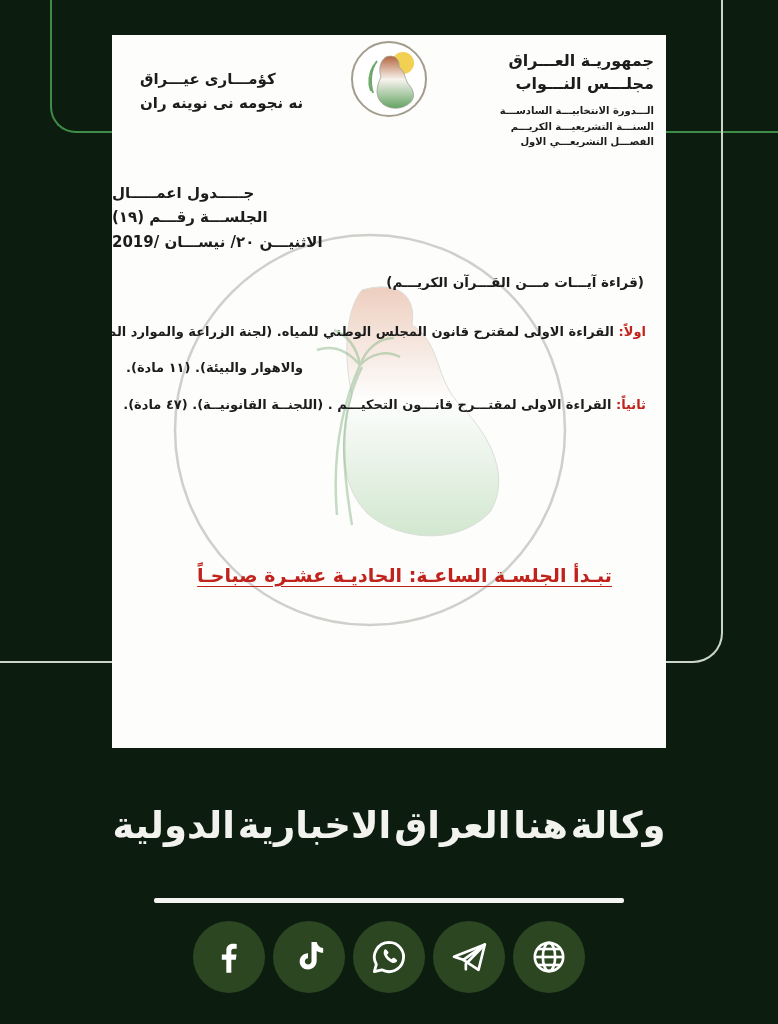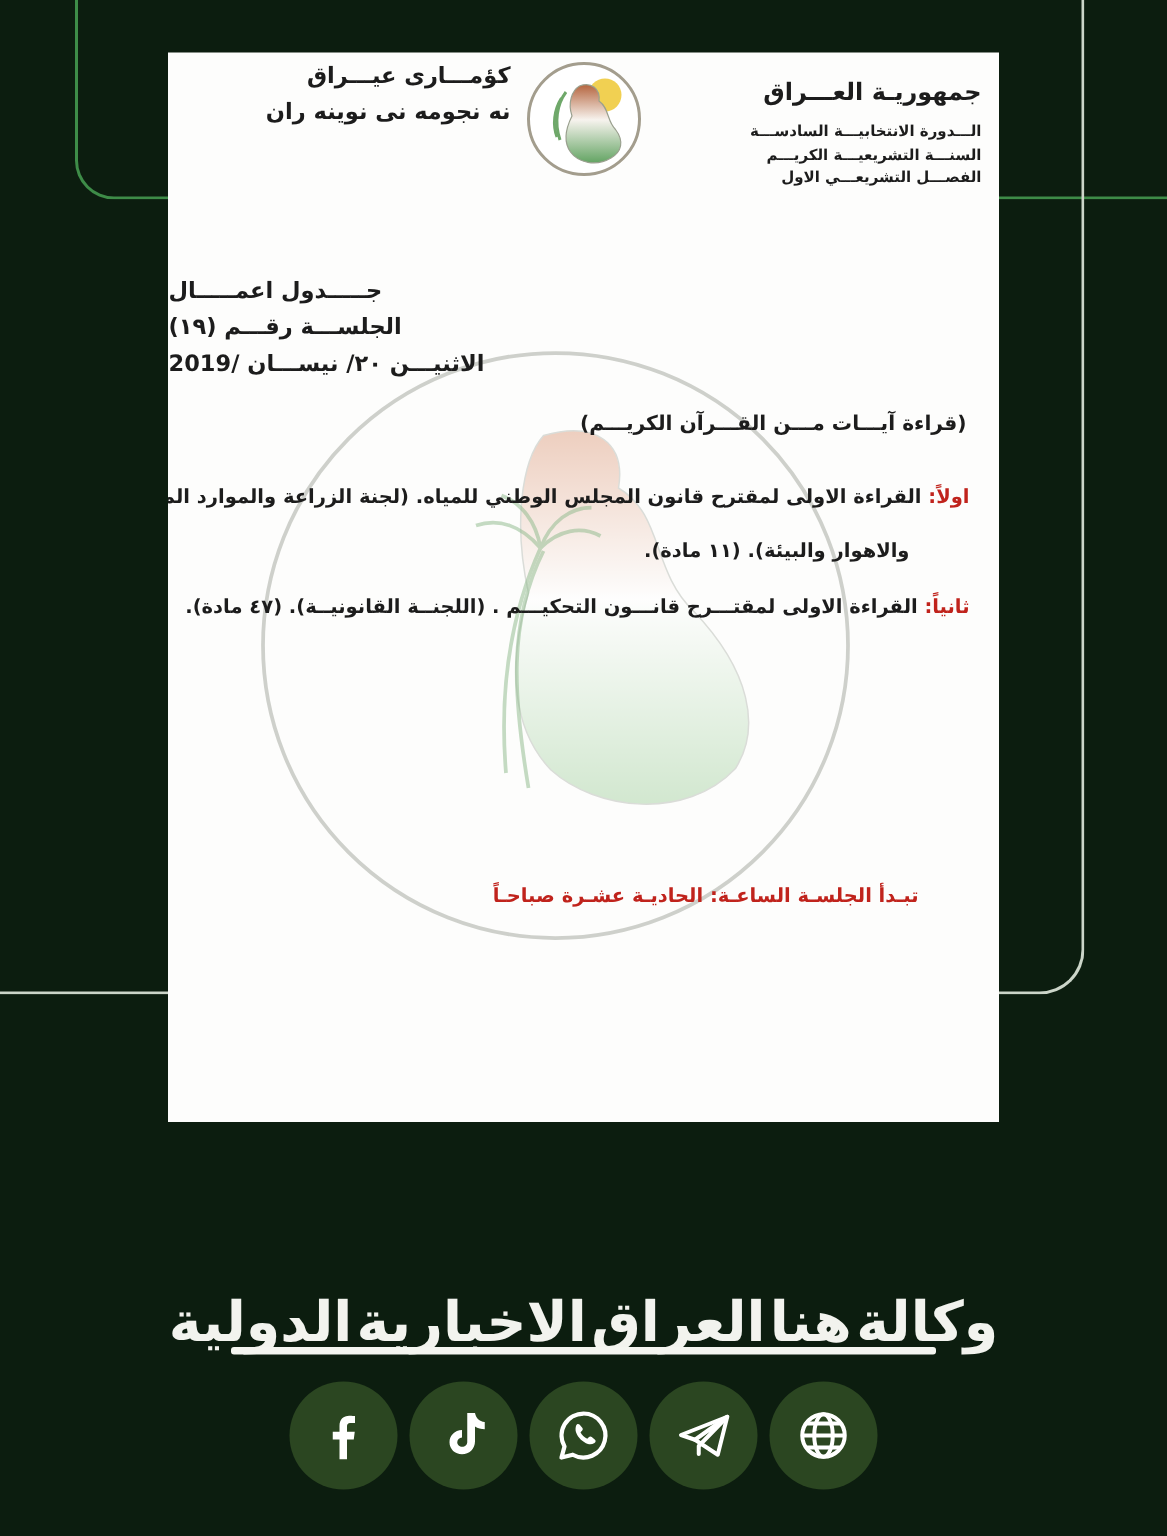--- a/index.html
+++ b/index.html
@@ -31,40 +31,40 @@
 
   
   .doc{
     position:absolute;left:112px;top:35px;width:554px;height:713px;
     background:var(--paper);color:#1c1c1c;font-weight:bold;overflow:hidden;
   }
   .watermark{position:absolute;left:0;top:0;width:554px;height:713px;pointer-events:none}
 
   .hdr-right{position:absolute;top:14px;right:12px;width:186px;text-align:right;font-size:16px;line-height:1.45}
   .hdr-sub{margin-top:8px;font-size:10px;line-height:1.55}
-  .hdr-left{position:absolute;top:3px;left:28px;width:200px;text-align:right;font-size:15px;line-height:1.6}
+  .hdr-left{position:absolute;top:32px;left:28px;width:200px;text-align:left;font-size:15px;line-height:1.6}
   .logo{position:absolute;top:4px;left:50%;transform:translateX(-50%);width:80px;height:80px}
 
   .title-block{position:absolute;top:146px;left:0;right:0;text-align:left;font-size:15px;line-height:1.62}
   .quran{position:absolute;top:239px;right:22px;font-size:13.5px;white-space:nowrap}
 
   .items{position:absolute;top:287px;right:20px;left:14px;font-size:13px;line-height:1.6}
   .item-line{white-space:nowrap}
-  .item-cont{text-align:right;margin:15px 40px 13px 0}
+  .item-cont{text-align:left;margin:15px 40px 13px 0}
   .item-second{margin-top:16px}
   .red{color:var(--red)}
 
   .time{
-    position:absolute;top:555px;right:54px;color:var(--red);font-size:13px;
-    text-underline-offset:4px;white-space:nowrap;
+    position:absolute;top:529px;right:54px;color:var(--red);font-size:19px;
+    text-decoration:underline;text-underline-offset:4px;white-space:nowrap;
   }
 
   
   .agency{
-    position:absolute;top:860px;left:0;right:0;text-align:center;
+    position:absolute;top:804px;left:0;right:0;text-align:center;
     color:var(--agency_text);font-size:37px;font-weight:bold;
     word-spacing:-10px;letter-spacing:-1px;
   }
   .agency-bar{position:absolute;top:898px;left:154px;width:470px;height:5px;background:#f4f5f0;border-radius:2px}
   .social{position:absolute;top:921px;left:0;right:0;display:flex;justify-content:center;gap:8px}
   .sc{
     width:72px;height:72px;border-radius:50%;background:var(--icon_circle);
     display:flex;align-items:center;justify-content:center;cursor:pointer;
   }
   .sc svg{width:40px;height:40px;display:block}
@@ -106,20 +106,21 @@
       <text font-size="17" font-weight="bold" fill="#9a9d98" opacity="0.5" letter-spacing="8">
         <textPath href="#wmInTop">مجلس النواب</textPath>
       </text>
       <text font-size="18" font-weight="bold" fill="#c9ab66" opacity="0.6" letter-spacing="3">
         <textPath href="#wmInBot">نه نجومه نى نوينه ران</textPath>
       </text>
     </svg>
 
     <div class="hdr-right">
       <div>جمهوريـة العـــراق</div>
+      <div>مجلـــس النـــواب</div>
       <div class="hdr-sub">
         <div>الـــدورة الانتخابيـــة السادســـة</div>
         <div>السنـــة التشريعيـــة الكريـــم</div>
         <div>الفصـــل التشريعـــي الاول</div>
       </div>
     </div>
 
     <div class="logo">
       <svg viewBox="0 0 80 80" aria-hidden="true">
         <defs>

